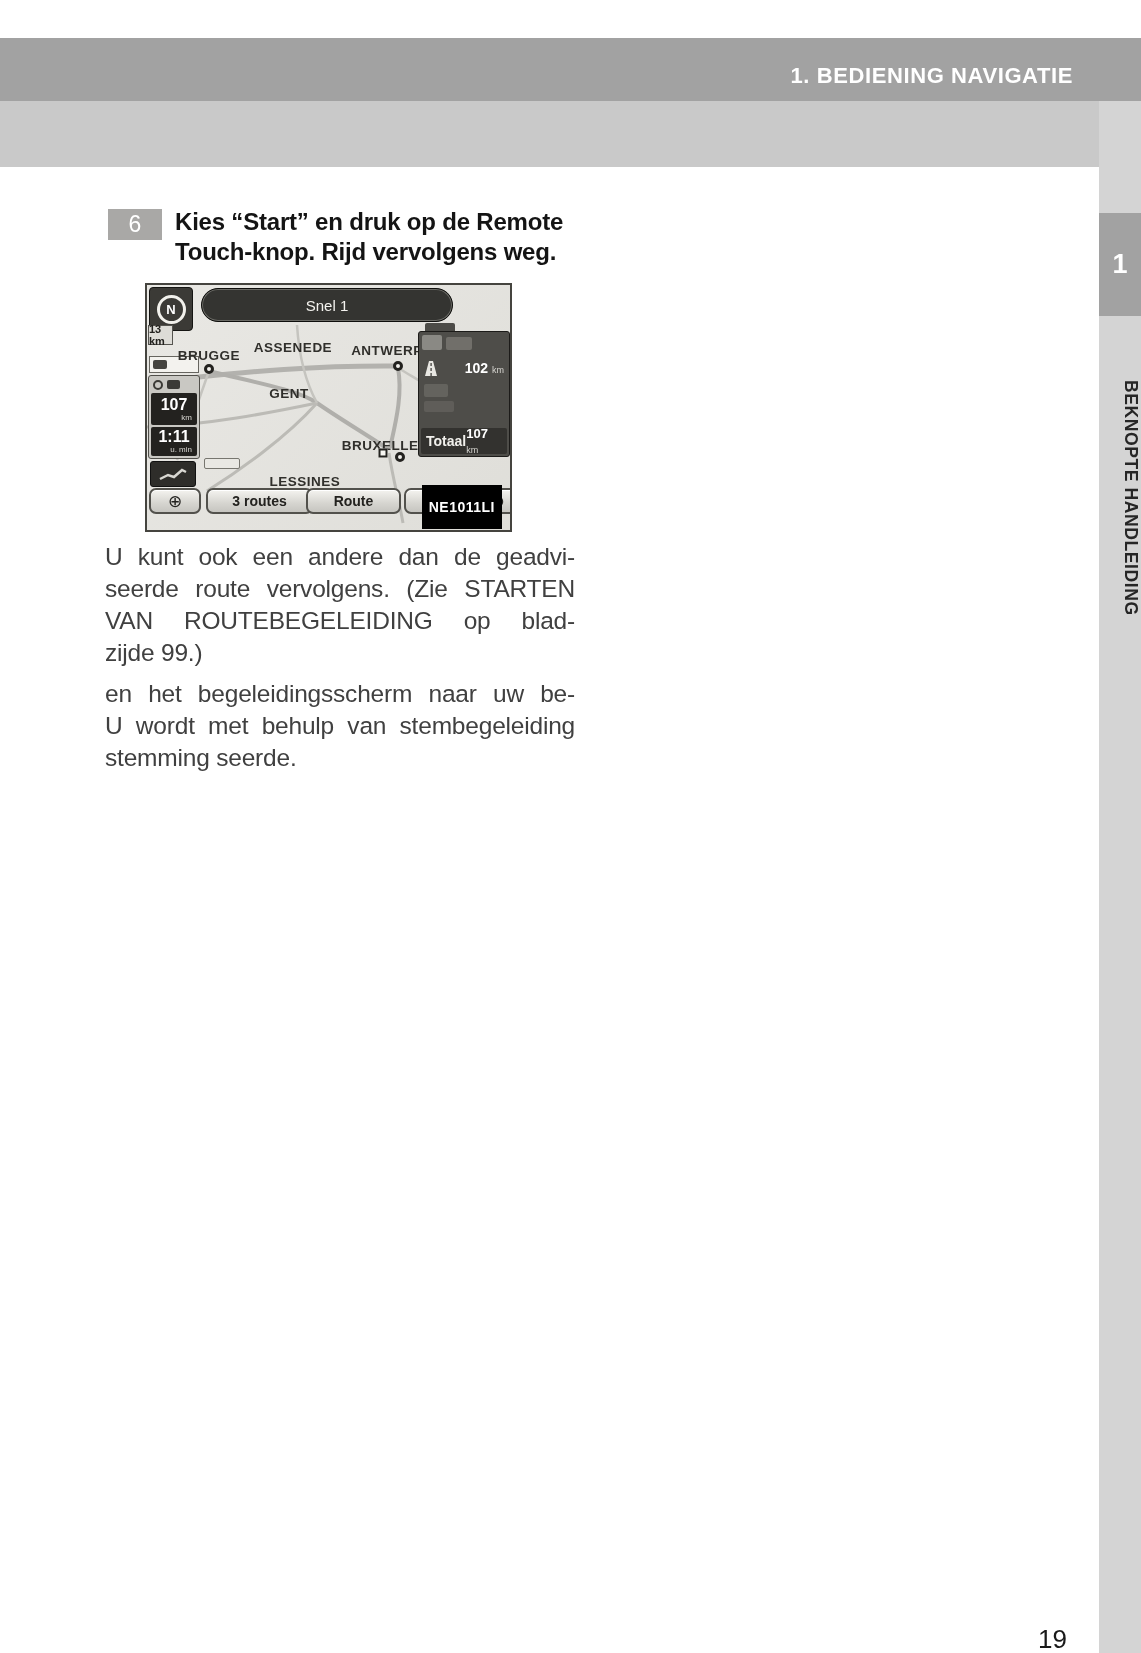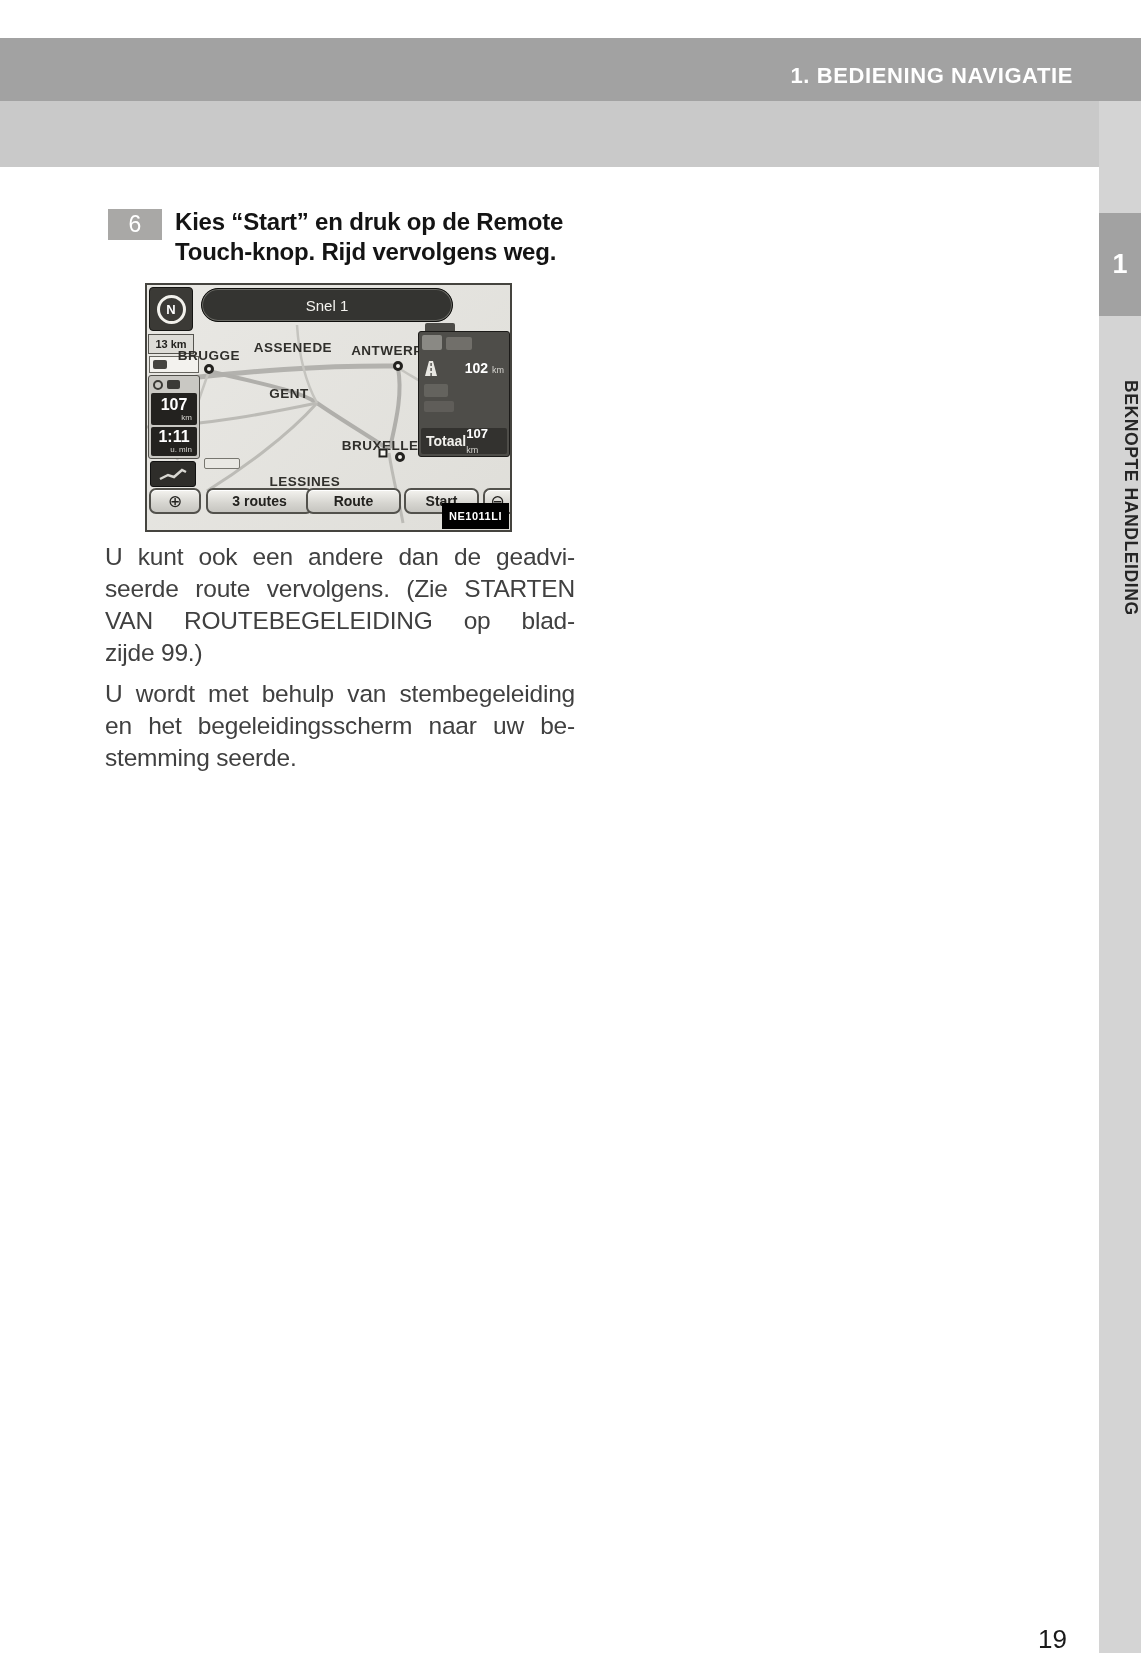--- a/index.html
+++ b/index.html
@@ -36,21 +36,21 @@
   .roads{position:absolute;left:0;top:0;width:100%;height:100%;}
   .compass-box{position:absolute;left:2px;top:2px;width:44px;height:44px;background:#3b3a36;
                border:1px solid #151513;border-radius:4px;display:flex;align-items:center;justify-content:center;}
   .compass-circle{width:29px;height:29px;border:3px solid #f2f1ec;border-radius:50%;
                   display:flex;align-items:center;justify-content:center;color:#ffffff;
                   font-size:13px;font-weight:700;}
   .banner{position:absolute;left:54px;top:3px;width:252px;height:34px;background:#343431;
           border:1px solid #0e0e0c;border-radius:17px;display:flex;align-items:center;justify-content:center;
           color:#f4f3ef;font-size:15px;box-shadow:inset 0 0 0 1px #6b6b66;}
   .small-sign{position:absolute;left:278px;top:38px;width:30px;height:13px;background:#4c4b47;border-radius:2px;}
-  .badge-13{position:absolute;left:1px;top:49px;width:46px;height:20px;background:#dddcd7;
+  .badge-13{position:absolute;left:1px;top:40px;width:25px;height:20px;background:#dddcd7;
             border:1px solid #55544f;display:flex;align-items:center;justify-content:center;
             font-size:11px;font-weight:700;color:#23221f;}
   .scale-box{position:absolute;left:2px;top:71px;width:50px;height:17px;background:#f3f2ee;border:1px solid #66655f;}
   .scale-mark{position:absolute;left:3px;top:3px;width:14px;height:9px;background:#45443f;border-radius:2px;}
   .trip-panel{position:absolute;left:1px;top:90px;width:52px;height:84px;background:#c9c8c3;
               border:1px solid #504f4a;border-radius:3px;padding:2px;}
   .trip-icons{height:13px;display:flex;gap:4px;align-items:center;padding-left:2px;}
   .ti-circle{width:10px;height:10px;border:2px solid #3b3a36;border-radius:50%;}
   .ti-rect{width:13px;height:9px;background:#3b3a36;border-radius:2px;}
   .trip-dist,.trip-time{margin-top:2px;background:#23221f;border-radius:2px;color:#ffffff;
@@ -82,22 +82,22 @@
   .rp-m2{width:30px;height:11px;background:#6a6964;border-radius:2px;opacity:.6;}
   .rp-total{position:absolute;left:2px;right:2px;bottom:2px;height:26px;background:#33322f;border-radius:2px;
             display:flex;align-items:center;justify-content:space-between;padding:0 5px;}
   .rp-total-label{color:#f1f0ec;font-size:14px;font-weight:700;}
   .rp-total-val{color:#ffffff;font-size:13px;font-weight:700;}
   .map-btn{position:absolute;top:203px;height:26px;display:flex;align-items:center;justify-content:center;
            background:linear-gradient(180deg,#f4f3ef 0%,#d6d5d0 60%,#c6c5c0 100%);
            border:2px solid #52514c;border-radius:7px;color:#23221f;font-size:14px;font-weight:600;
            box-shadow:inset 0 1px 0 #ffffff;}
   .glyph-btn{font-size:17px;font-weight:400;}
-  .fig-code{position:absolute;right:1px;bottom:1px;background:#000000;color:#ffffff;
-            font-size:11px;font-weight:700;letter-spacing:.5px;padding:7px 7px;}
+  .fig-code{position:absolute;right:8px;bottom:1px;background:#000000;color:#ffffff;
+            font-size:14px;font-weight:700;letter-spacing:.5px;padding:14px 7px;}
 
   
   .para{position:absolute;left:105px;width:470px;font-size:24.5px;line-height:32px;
         letter-spacing:-.2px;color:#404040;}
   .p1{top:503px;}
   .p2{top:640px;}
   .jline{text-align:justify;text-align-last:justify;}
   .lline{text-align:left;}
 
   .page-number{position:absolute;top:1586px;right:74px;font-size:26px;color:#1a1a1a;}
@@ -219,20 +219,20 @@
     <div class="fig-code">NE1011LI</div>
   </div>
 
   <div class="para p1">
     <div class="jline">U kunt ook een andere dan de geadvi-</div>
     <div class="jline">seerde route vervolgens. (Zie STARTEN</div>
     <div class="jline">VAN ROUTEBEGELEIDING op blad-</div>
     <div class="lline">zijde 99.)</div>
   </div>
   <div class="para p2">
+    <div class="jline">en het begeleidingsscherm naar uw be-</div>
     <div class="jline">U wordt met behulp van stembegeleiding</div>
-    <div class="jline">en het begeleidingsscherm naar uw be-</div>
     <div class="lline">stemming seerde.</div>
   </div>
 
   <div class="page-number">19</div>
 
 </div>
 
 </body></html>

